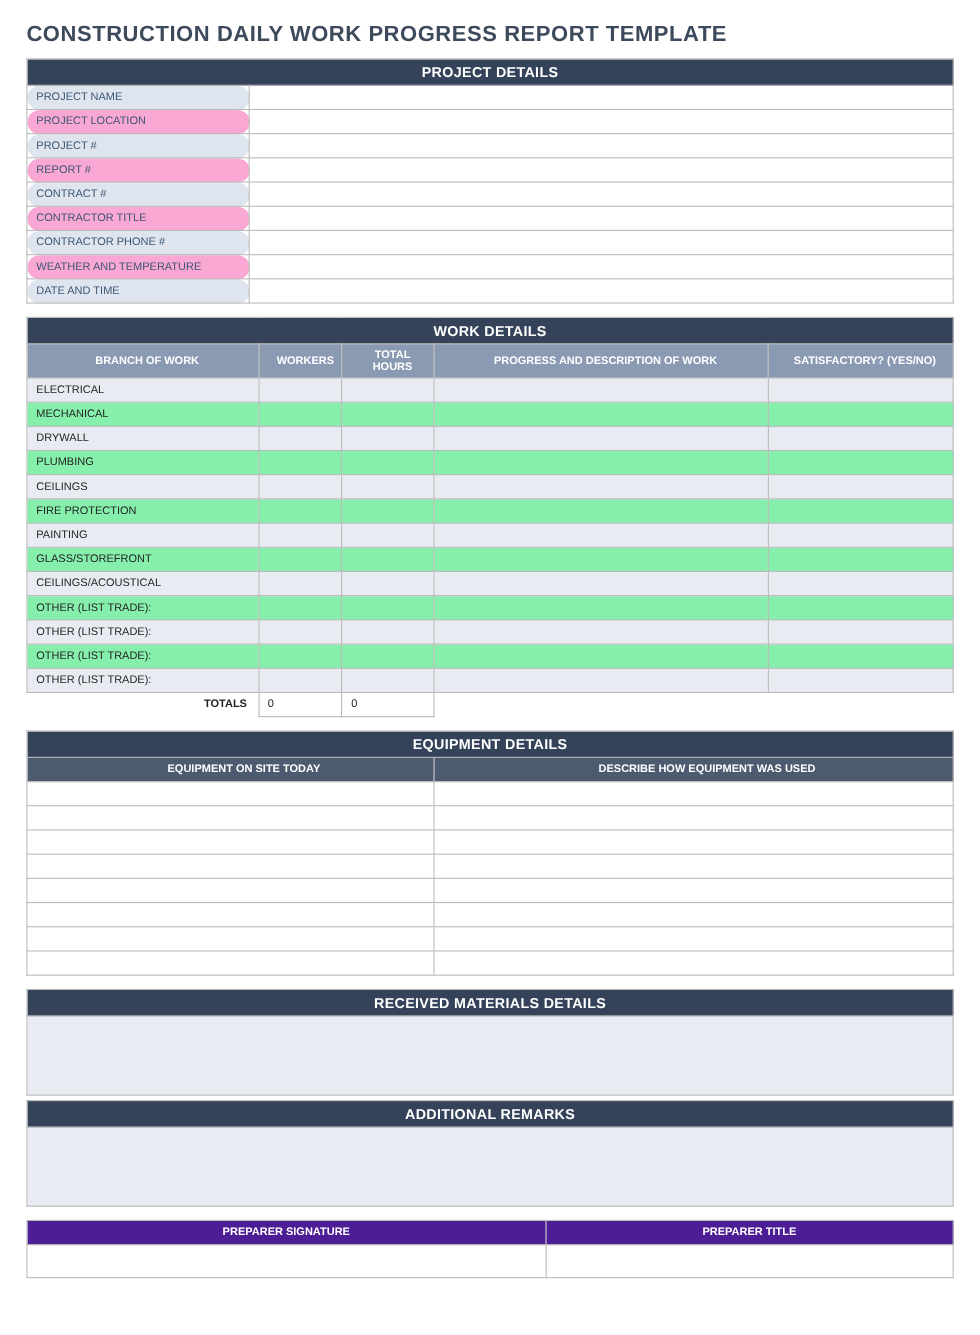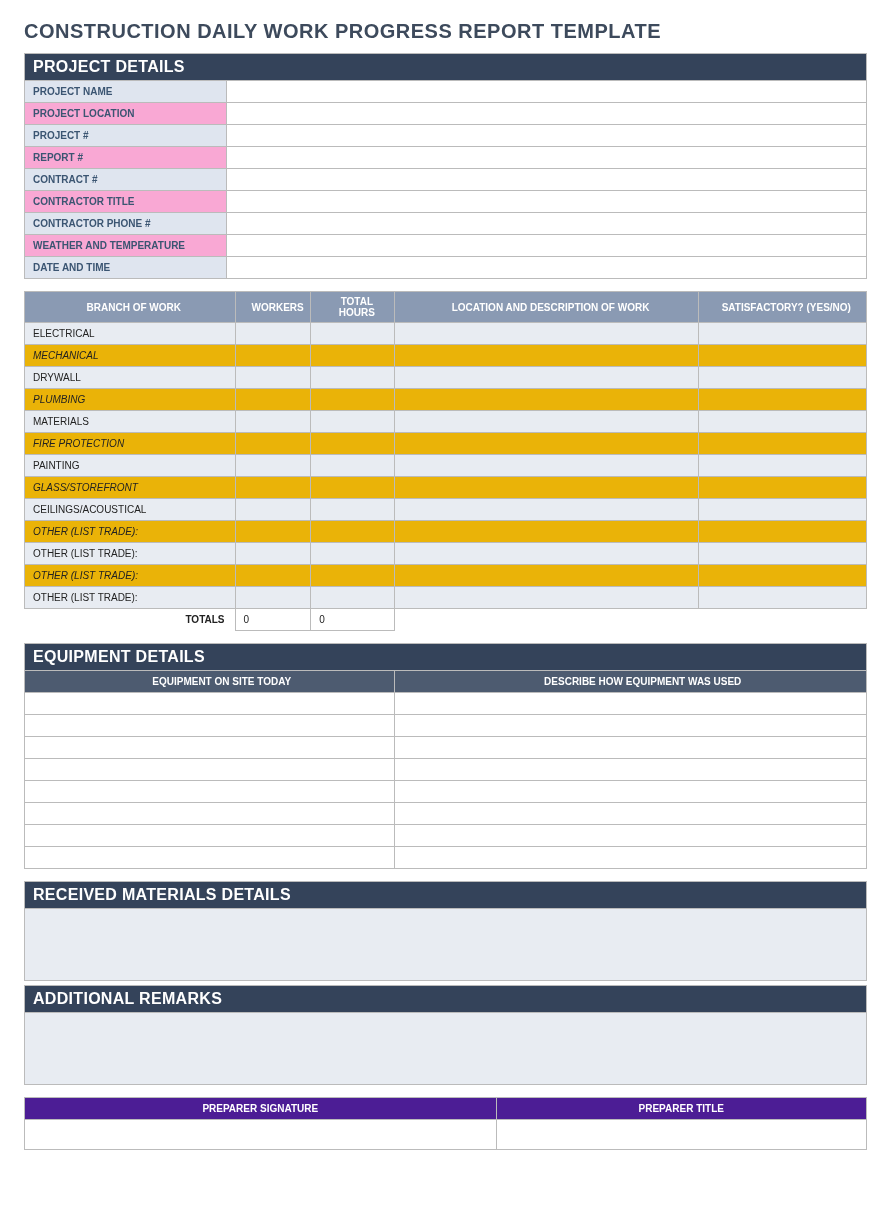--- a/index.html
+++ b/index.html
@@ -26,50 +26,52 @@
   td, th {
     border: 1px solid #bbb;
     padding: 4px 8px;
     height: 22px;
     vertical-align: middle;
   }
   .section-header {
     background: #34435a;
     color: #fff;
     font-weight: bold;
-    font-size: 16px;
+    text-align: center;
+    font-size: 13px;
     letter-spacing: 0.3px;
   }
   .subheader {
     background: #8a9ab3;
     color: #fff;
     font-weight: bold;
     text-align: center;
     font-size: 10px;
     padding-left: 16px;
   }
   .subheader-dark {
     background: #4d5b70;
     color: #fff;
     font-weight: bold;
     text-align: center;
     font-size: 10px;
     padding-left: 32px;
   }
   
   .pd-label {
-    font-weight: bold;
+    font-weight: normal;
     color: #3b5572;
     font-size: 10px;
+    border-radius: 11px;
   }
   .pd-light { background: #dfe5ef; }
   .pd-dark  { background: #f9a8d4; }
   
   .wd-row-even { background: #e8ecf2; }
-  .wd-row-odd  { background: #eab308; font-style: italic; }
+  .wd-row-odd  { background: #86efac; }
   .wd-branch { text-align: left; font-size: 10px; }
   .totals-label {
     font-weight: bold;
     text-align: right;
     border: none;
     background: #fff;
     font-size: 10px;
     padding-right: 10px;
   }
   .totals-val {
@@ -154,25 +156,28 @@
 
 <table>
   <colgroup>
     <col style="width:25%">
       <col style="width:9%">
       <col style="width:10%">
       <col style="width:36%">
       <col style="width:20%">
   </colgroup>
   <tbody>
+      <tr>
+        <td colspan="5" class="section-header">WORK DETAILS</td>
+      </tr>
   <tr>
     <td class="subheader">BRANCH OF WORK</td>
     <td class="subheader">WORKERS</td>
     <td class="subheader">TOTAL HOURS</td>
-    <td class="subheader">LOCATION AND DESCRIPTION OF WORK</td>
+    <td class="subheader">PROGRESS AND DESCRIPTION OF WORK</td>
     <td class="subheader">SATISFACTORY? (YES/NO)</td>
   </tr>
   </tbody>
     <tbody id="wd-body">
       <tr class="wd-row-even">
         <td class="wd-branch">ELECTRICAL</td>
         <td></td>
         <td></td>
         <td></td>
         <td></td>
@@ -192,21 +197,21 @@
         <td></td>
       </tr>
       <tr class="wd-row-odd">
         <td class="wd-branch">PLUMBING</td>
         <td></td>
         <td></td>
         <td></td>
         <td></td>
       </tr>
       <tr class="wd-row-even">
-        <td class="wd-branch">MATERIALS</td>
+        <td class="wd-branch">CEILINGS</td>
         <td></td>
         <td></td>
         <td></td>
         <td></td>
       </tr>
       <tr class="wd-row-odd">
         <td class="wd-branch">FIRE PROTECTION</td>
         <td></td>
         <td></td>
         <td></td>

